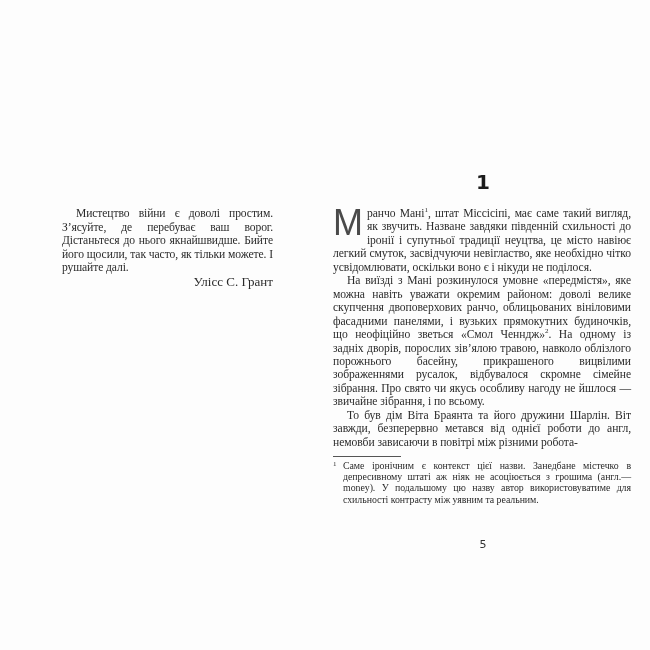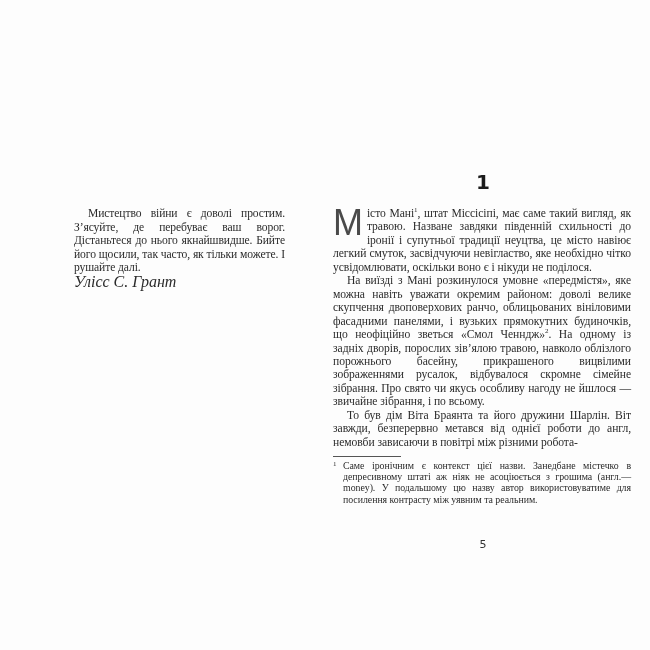--- a/index.html
+++ b/index.html
@@ -1,31 +1,31 @@
 <!DOCTYPE html>
 <html><head>
   <meta charset="utf-8">
   <style>
     html, body { margin: 0; padding: 0; }
     body {
       width: 650px; height: 650px; background: #fdfdfd; position: relative; overflow: hidden;
       font-family: "Liberation Serif", "DejaVu Serif", serif; color: #2b2b2b;
     }
     .page { position: absolute; top: 0; height: 650px; }
-    .page-left { left: 12px; width: 325px; }
+    .page-left { left: 0; width: 325px; }
     .page-right { left: 325px; width: 325px; }
 
     .epigraph {
       position: absolute; left: 62px; top: 207px; width: 211px;
       font-size: 11.6px; line-height: 13.6px; text-align: justify;
       text-indent: 14px; letter-spacing: -0.1px;
     }
     .epigraph-author {
       position: absolute; left: 62px; top: 275px; width: 211px;
-      font-size: 16px; font-style: italic; text-align: left; line-height: 14px;
+      font-size: 13px; text-align: right; line-height: 14px;
     }
 
     .chapter-number {
       position: absolute; left: 0; top: 170px; width: 316px; text-align: center;
       font-family: "DejaVu Sans", "Liberation Sans", sans-serif; font-weight: bold;
       font-size: 20px; color: #1c1c1c; padding-left: 0;
     }
     .chapter-number span { display: inline-block; margin-left: 0; }
 
     .body-text {
@@ -64,31 +64,31 @@
 <div class="page page-left">
   <div class="epigraph">Мистецтво війни є доволі простим. З’ясуйте, де перебуває ваш ворог. Дістаньтеся до нього якнайшвидше. Бийте його щосили, так часто, як тільки можете. І рушайте далі.</div>
   <div class="epigraph-author">Улісс С. Грант</div>
 </div>
 
 <div class="page page-right">
   <div class="chapter-number"><span>1</span></div>
 
   <div class="body-text">
     <p class="first">
-      <span class="dropcap">М</span><span>істо Мані</span><sup>1</sup><span>, штат Міссісіпі, має саме такий вигляд, як травою. Назване завдяки південній схильності до іронії і супутньої традиції неуцтва, це місто навіює легкий смуток, засвідчуючи невігластво, яке необхідно чітко усвідомлювати, оскільки воно є і нікуди не поділося.</span>
+      <span class="dropcap">М</span><span>ранчо Мані</span><sup>1</sup><span>, штат Міссісіпі, має саме такий вигляд, як звучить. Назване завдяки південній схильності до іронії і супутньої традиції неуцтва, це місто навіює легкий смуток, засвідчуючи невігластво, яке необхідно чітко усвідомлювати, оскільки воно є і нікуди не поділося.</span>
     </p>
     <p>
       <span>На виїзді з Мані розкинулося умовне «передмістя», яке можна навіть уважати окремим районом: доволі велике скупчення двоповерхових ранчо, облицьованих вініловими фасадними панелями, і вузьких прямокутних будиночків, що неофіційно зветься «Смол Ченндж»</span><sup>2</sup><span>. На одному із задніх дворів, порослих зів’ялою травою, навколо облізлого порожнього басейну, прикрашеного вицвілими зображеннями русалок, відбувалося скромне сімейне зібрання. Про свято чи якусь особливу нагоду не йшлося — звичайне зібрання, і по всьому.</span>
     </p>
     <p>
       <span>То був дім Віта Браянта та його дружини Шарлін. Віт завжди, безперервно метався від однієї роботи до англ, немовби зависаючи в повітрі між різними робота-</span>
     </p>
   </div>
 
   <div class="footnote-rule"></div>
   <div class="footnotes">
     <p class="footnote">
-      <span class="fn-mark">1</span><span>Саме іронічним є контекст цієї назви. Занедбане містечко в депресивному штаті аж ніяк не асоціюється з грошима (англ.— money). У подальшому цю назву автор використовуватиме для посилення контрасту між уявним та реальним.</span>
+      <span class="fn-mark">1</span><span>Саме іронічним є контекст цієї назви. Занедбане містечко в депресивному штаті аж ніяк не асоціюється з грошима (англ.— money). У подальшому цю назву автор використовуватиме для схильності контрасту між уявним та реальним.</span>
     </p>
   </div>
 
   <div class="page-number">5</div>
 </div>
 
 </body></html>

